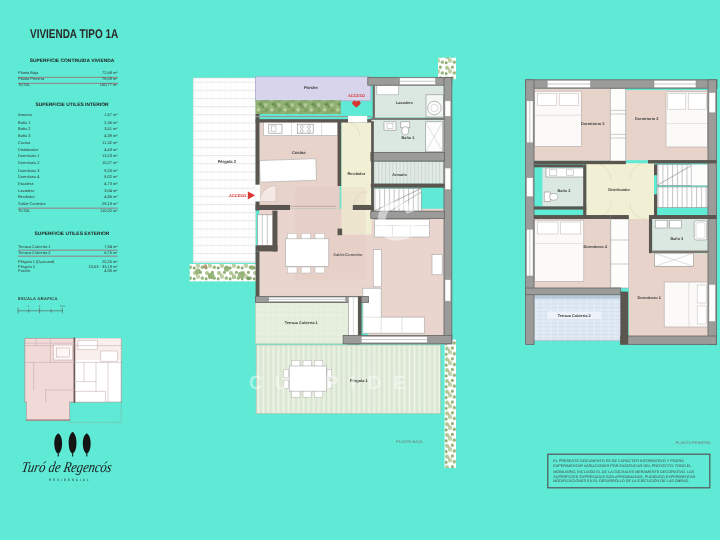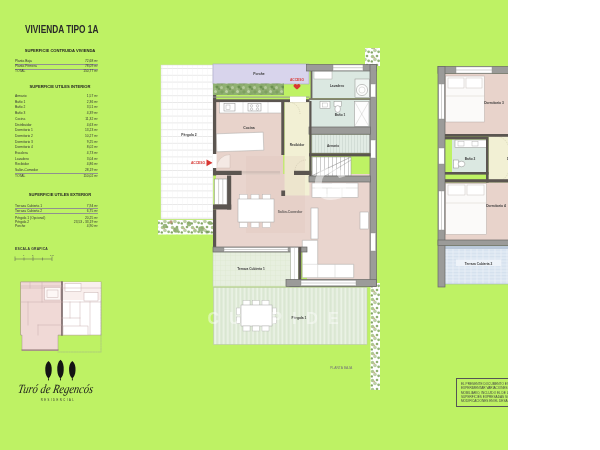--- a/index.html
+++ b/index.html
@@ -1,16 +1,16 @@
 <!DOCTYPE html>
 <html><head>
 <meta charset="utf-8">
 <style>
 html,body{margin:0;padding:0}
-.page{position:relative;width:508px;height:450px;background:#bef264;font-family:"Liberation Sans",sans-serif;overflow:hidden}
+.page{position:relative;width:600px;height:450px;background:#5eead4;font-family:"Liberation Sans",sans-serif;overflow:hidden}
 .abs{position:absolute}
 .hdr{font-weight:bold;font-size:4.1px;color:#222;text-align:center;width:90px;white-space:nowrap}
 .tbl{position:absolute;left:15px;width:83px;font-size:3.3px;color:#333}
 .row{position:absolute;left:0;width:83px;height:5px}
 .row .n{position:absolute;left:0;top:0}
 .row .v{position:absolute;right:0;top:0;text-align:right}
 .ln{position:absolute;left:0;width:83px;border-top:.5px solid #909090}
 </style>
 </head>
 <body>

